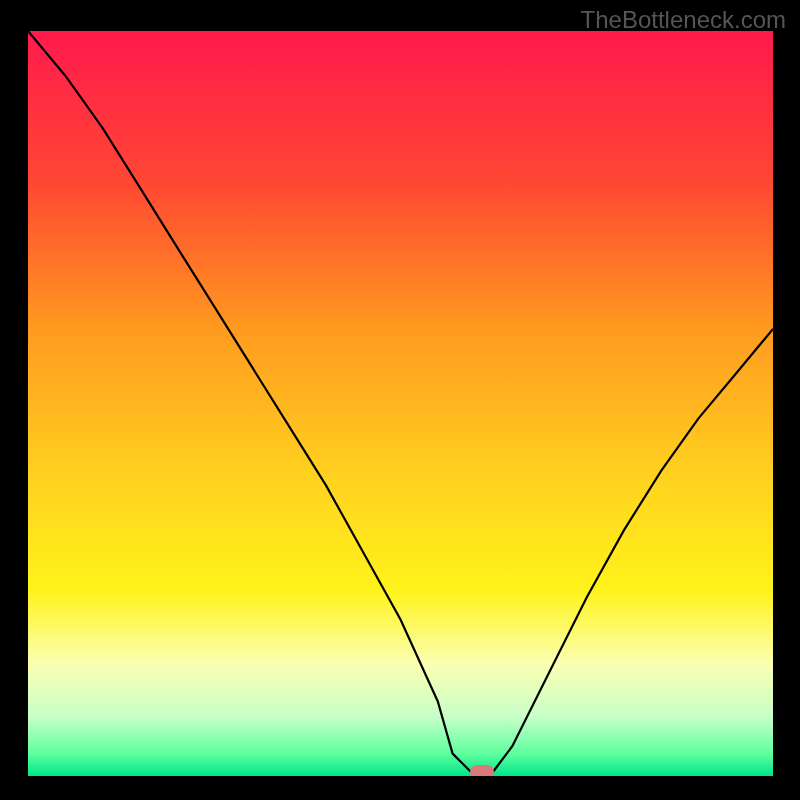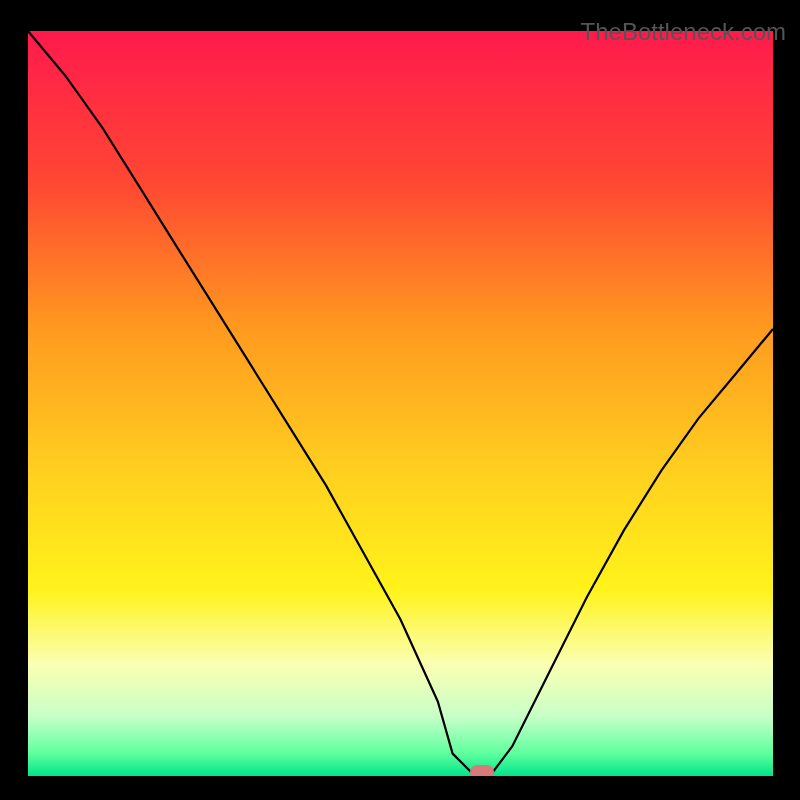--- a/index.html
+++ b/index.html
@@ -11,21 +11,20 @@
     font-family: Arial, sans-serif;
   }
   .watermark {
     position: absolute;
     top: 6px;
     right: 14px;
     color: #555;
     font-size: 24px;
     font-weight: 500;
     z-index: 10;
-    margin-top: 12px;
   }
   .plot-area {
     position: absolute;
     left: 28px;
     top: 31px;
     width: 745px;
     height: 745px;
     overflow: hidden;
   }
   .gradient-bg {

